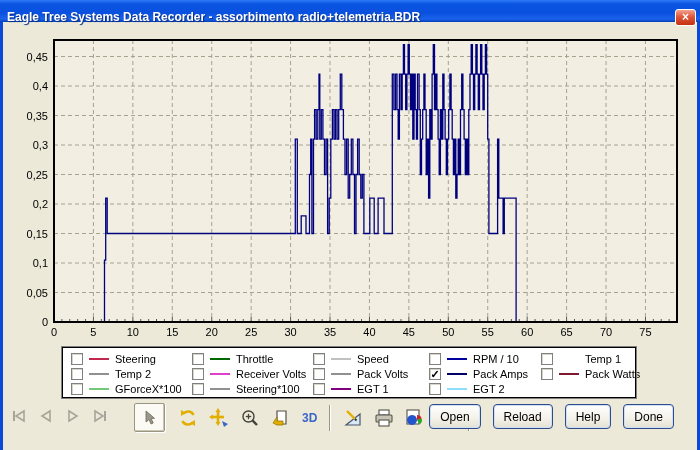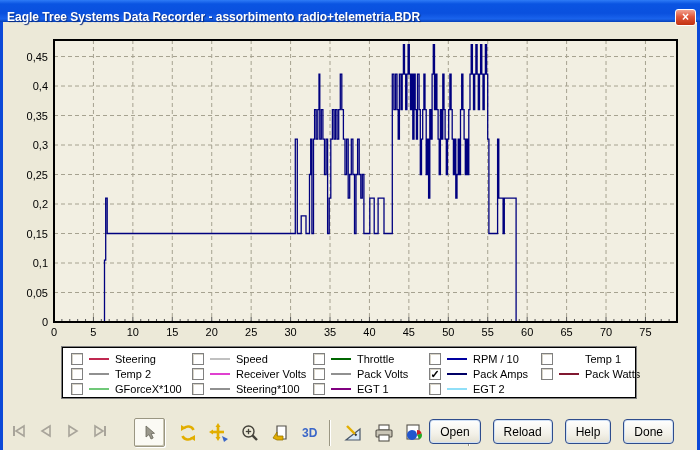--- a/index.html
+++ b/index.html
@@ -27,21 +27,21 @@
     display:grid; grid-template-columns:121px 121px 116px 112px 1fr; 
     grid-template-rows:1fr 1fr 1fr; padding:3px 8px 3px 8px; align-items:center; }
   .leg-item { display:flex; align-items:center; gap:6px; height:15px; }
   .cb { width:12px; height:12px; background:#fff; border:1px solid #808080;
     box-shadow:inset 1px 1px 0 #d8d4c8; flex:0 0 12px; font-size:11px; line-height:10px;
     text-align:center; color:#000; font-weight:bold; cursor:pointer; }
   .sw { width:20px; height:2px; flex:0 0 20px; }
   .lbl { font-size:11px; color:#000; white-space:nowrap; }
 
   
-  .toolbar { position:absolute; left:0; top:417px; width:700px; height:32px; }
+  .toolbar { position:absolute; left:0; top:402px; width:700px; height:32px; }
   .nav-group { position:absolute; left:10px; top:6px; display:flex; gap:9px; }
   .nav-btn { width:18px; height:16px; display:flex; align-items:center; justify-content:center; cursor:default; }
   .sel-btn { position:absolute; left:134px; top:1px; width:31px; height:29px;
     background:#FBFAF4; border:1px solid #9a9682; border-radius:2px;
     box-shadow:inset -1px -1px 0 #c9c5b2, 1px 1px 0 #fff; display:flex; align-items:center; justify-content:center; cursor:pointer; }
   .tool-row { position:absolute; left:176px; top:3px; display:flex; align-items:center; gap:7px; }
   .tool-btn { width:24px; height:24px; display:flex; align-items:center; justify-content:center; cursor:pointer; }
   .tool-3d { font-size:12px; font-weight:bold; color:#3A66C8; cursor:pointer; padding:0 2px; }
   .sep { width:2px; height:26px; margin:0 3px;
     background:linear-gradient(90deg,#9a9682 0 1px,#ffffff 1px 2px); }
@@ -196,27 +196,27 @@
   </svg>
 
 <div class="legend">
   <div class="leg-item">
     <span class="cb"></span>
       <span class="sw" style="background: rgb(192, 40, 80);"></span>
       <span class="lbl">Steering</span>
     </div>
   <div class="leg-item">
     <span class="cb"></span>
+      <span class="sw" style="background: rgb(0, 102, 0);"></span>
+      <span class="lbl">Throttle</span>
+    </div>
+  <div class="leg-item">
+    <span class="cb"></span>
       <span class="sw" style="background: rgb(192, 192, 192);"></span>
       <span class="lbl">Speed</span>
-    </div>
-  <div class="leg-item">
-    <span class="cb"></span>
-      <span class="sw" style="background: rgb(0, 102, 0);"></span>
-      <span class="lbl">Throttle</span>
     </div>
   <div class="leg-item">
     <span class="cb"></span>
       <span class="sw" style="background: rgb(0, 0, 160);"></span>
       <span class="lbl">RPM / 10</span>
     </div>
   <div class="leg-item">
     <span class="cb"></span>
       <span class="sw" style="background: rgb(255, 255, 255);"></span>
       <span class="lbl">Temp 1</span>

